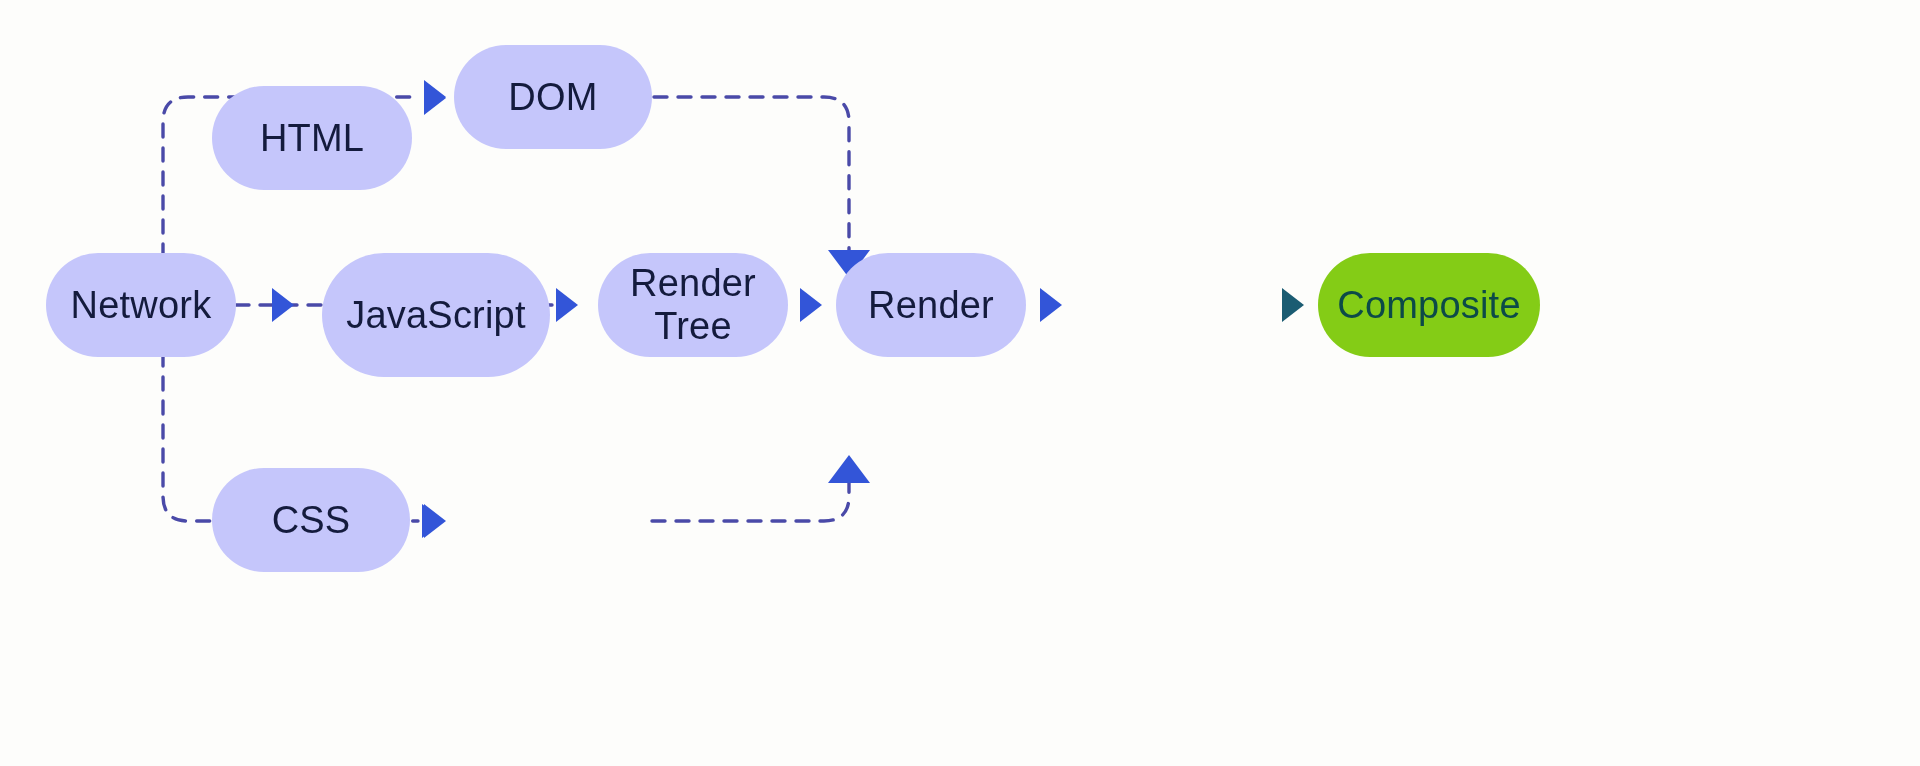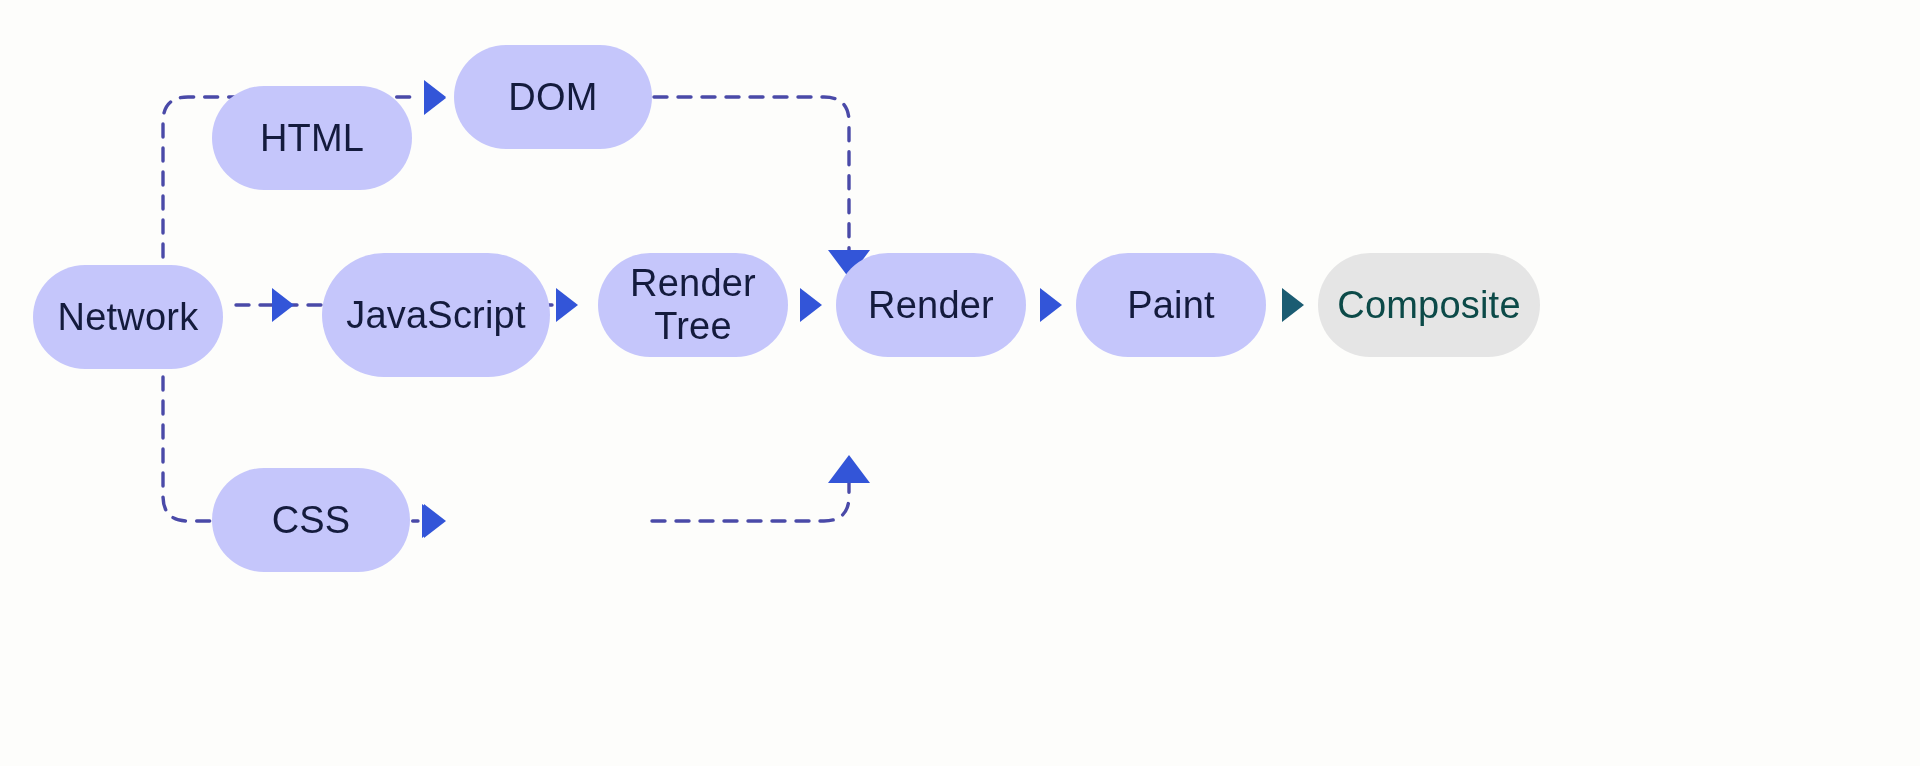--- a/index.html
+++ b/index.html
@@ -33,29 +33,29 @@
     background: #C5C6FB;
     color: #141B3D;
     font-size: 38px;
     font-weight: 400;
     letter-spacing: 0.2px;
     line-height: 1.12;
     box-sizing: border-box;
     z-index: 2;
   }
   .node.teal {
-    background: #e5e5e5;
+    background: #84cc16;
     color: #0C4A48;
   }
   .node .lbl {
     display: block;
     white-space: pre-line;
   }
   
-  #node-network   { left: 33px;   top: 253px; width: 190px; height: 104px; margin-top: 12px; }
+  #node-network   { left: 46px;   top: 253px; width: 190px; height: 104px; }
   #node-javascript{ left: 322px;  top: 253px; width: 228px; height: 124px; }
   #node-rendertree{ left: 598px;  top: 253px; width: 190px; height: 104px; text-align: center; }
   #node-layout    { left: 836px;  top: 253px; width: 190px; height: 104px; }
   #node-paint     { left: 1076px; top: 253px; width: 190px; height: 104px; }
   #node-composite { left: 1318px; top: 253px; width: 222px; height: 104px; }
 
   #node-html      { left: 212px;  top: 45px;  width: 200px; height: 104px; margin-top: 41px; }
   #node-dom       { left: 454px;  top: 45px;  width: 198px; height: 104px; }
 
   #node-css       { left: 212px;  top: 468px; width: 198px; height: 104px; }
@@ -113,23 +113,20 @@
 
   <div class="node" id="node-rendertree">
     <span class="lbl">Render
 Tree</span>
   </div>
 
   <div class="node" id="node-layout">
     <span class="lbl">Render</span>
   </div>
 
-  <div class="node" id="node-paint">
-    <span class="lbl">Paint</span>
-  </div>
 
   <div class="node teal" id="node-composite">
     <span class="lbl">Composite</span>
   </div>
 
   <div class="node" id="node-html">
     <span class="lbl">HTML</span>
   </div>
 
   <div class="node" id="node-css">

